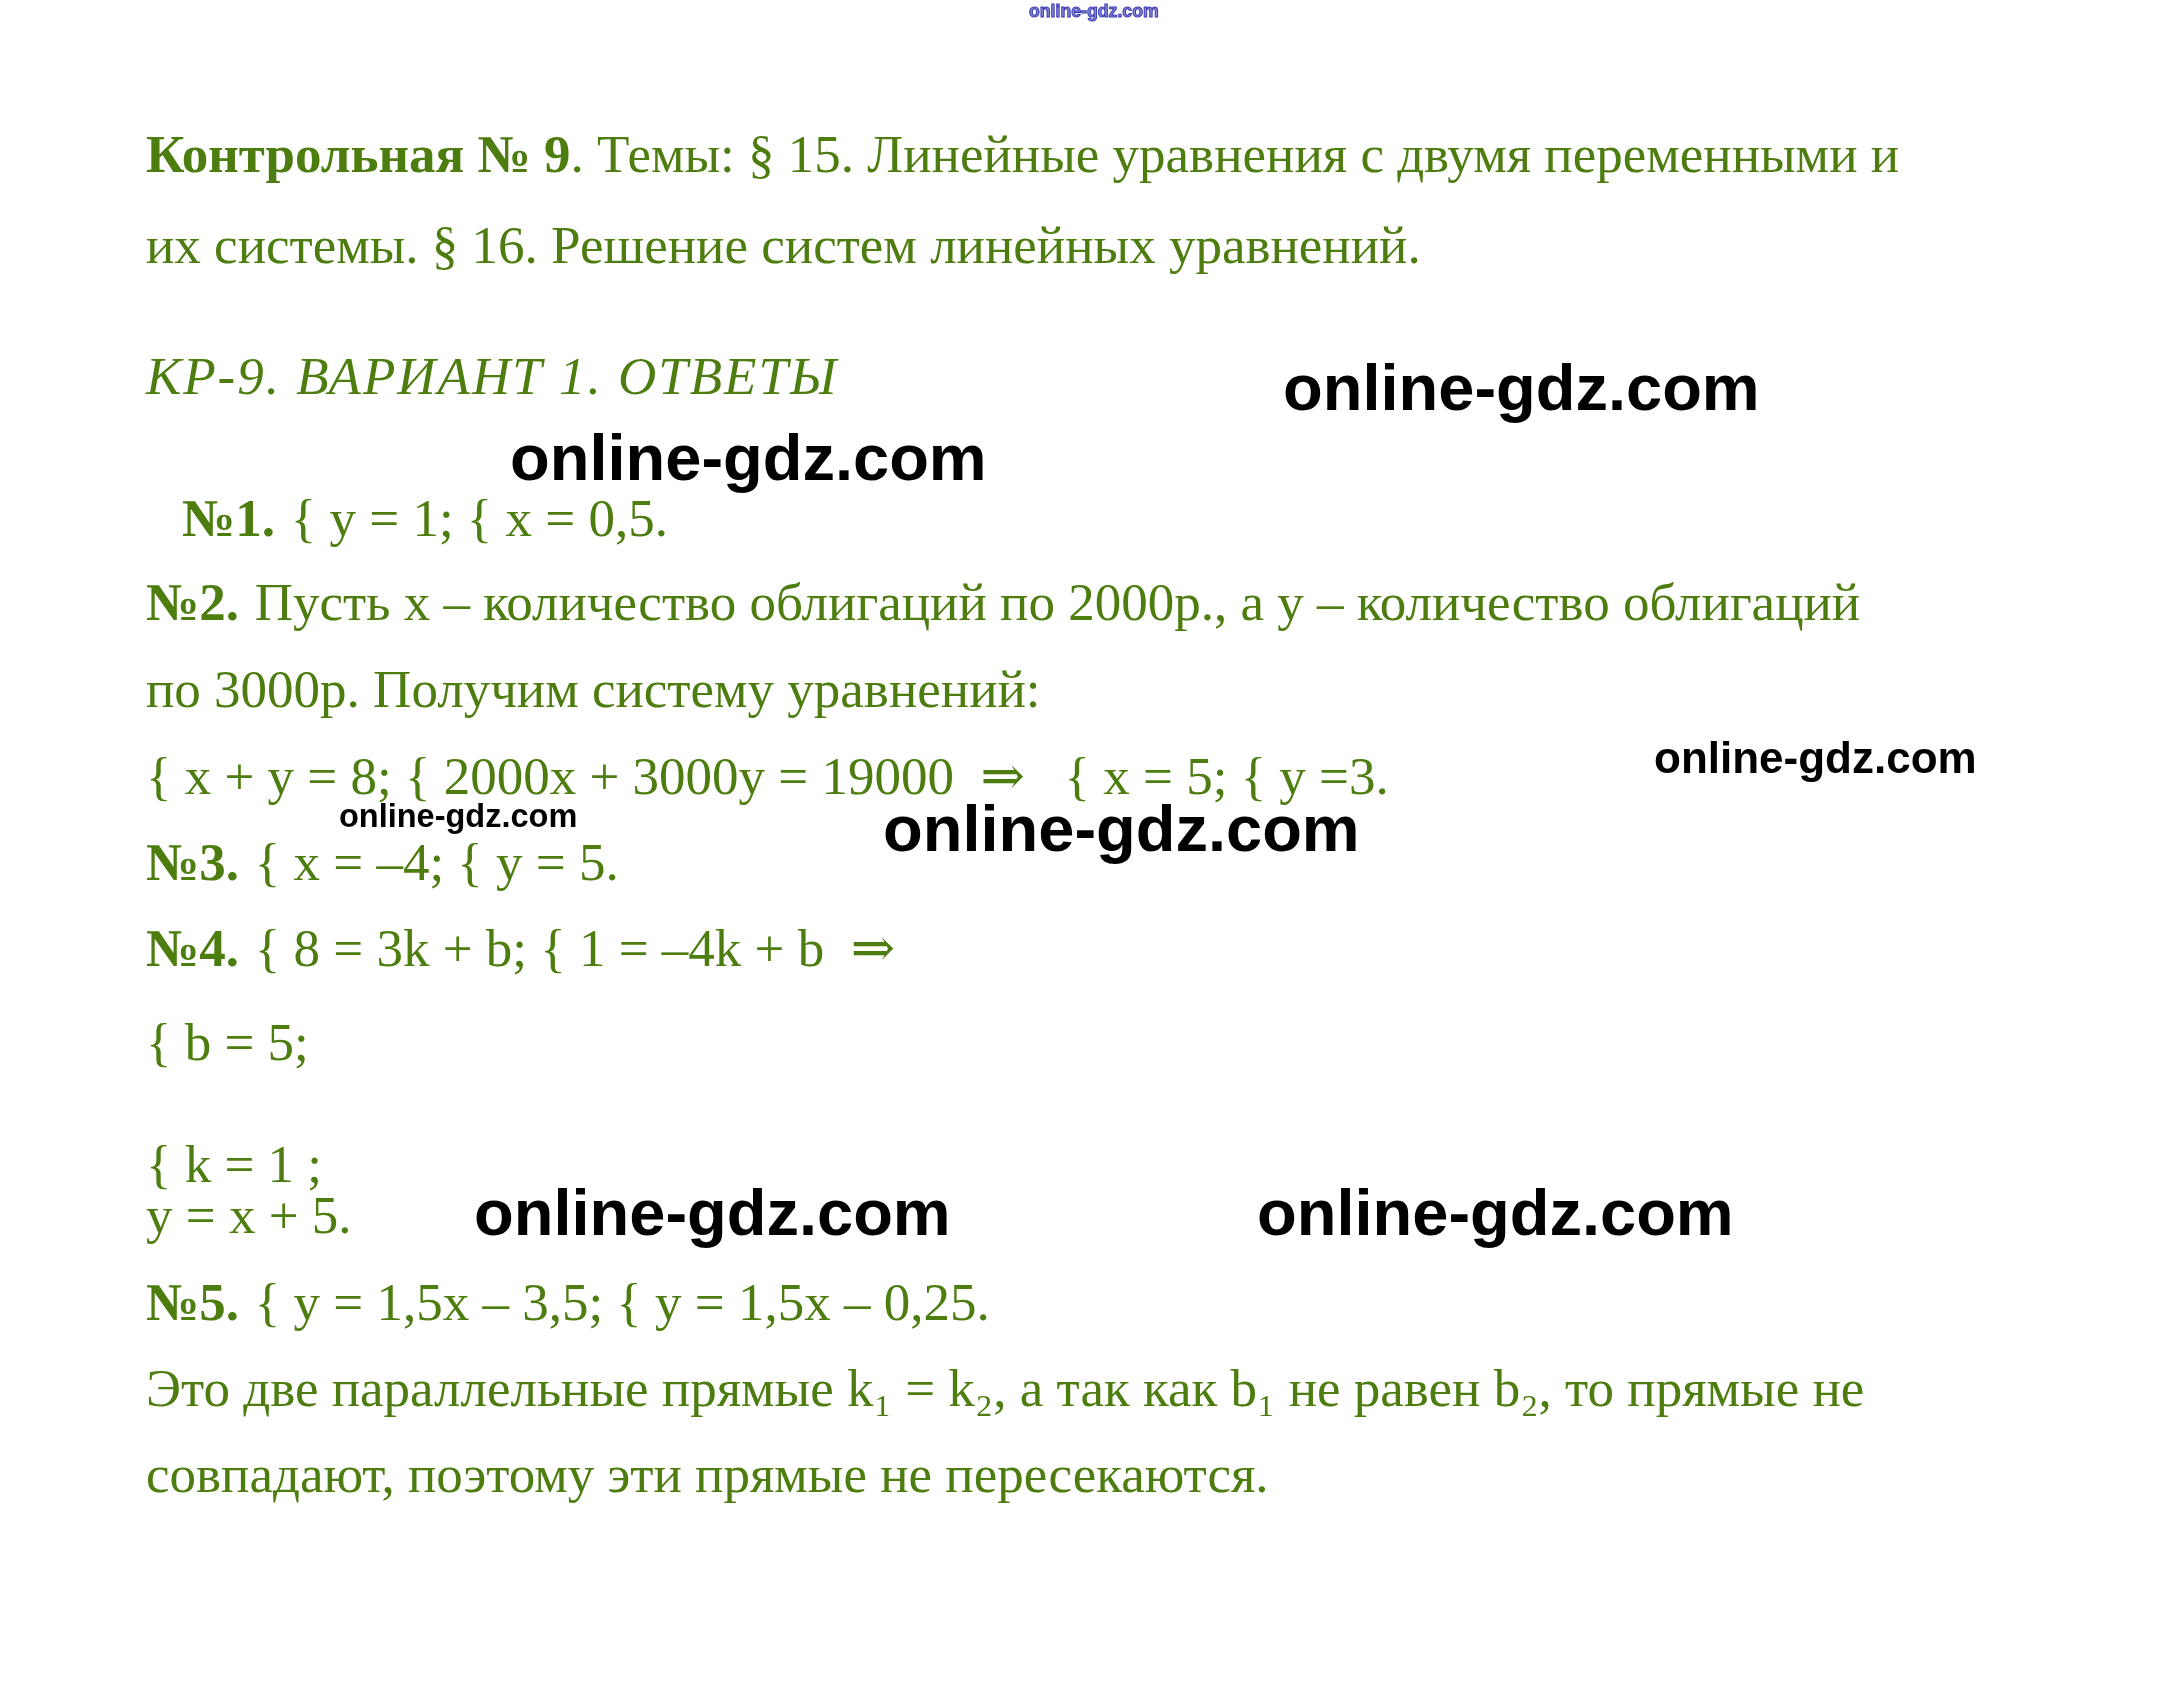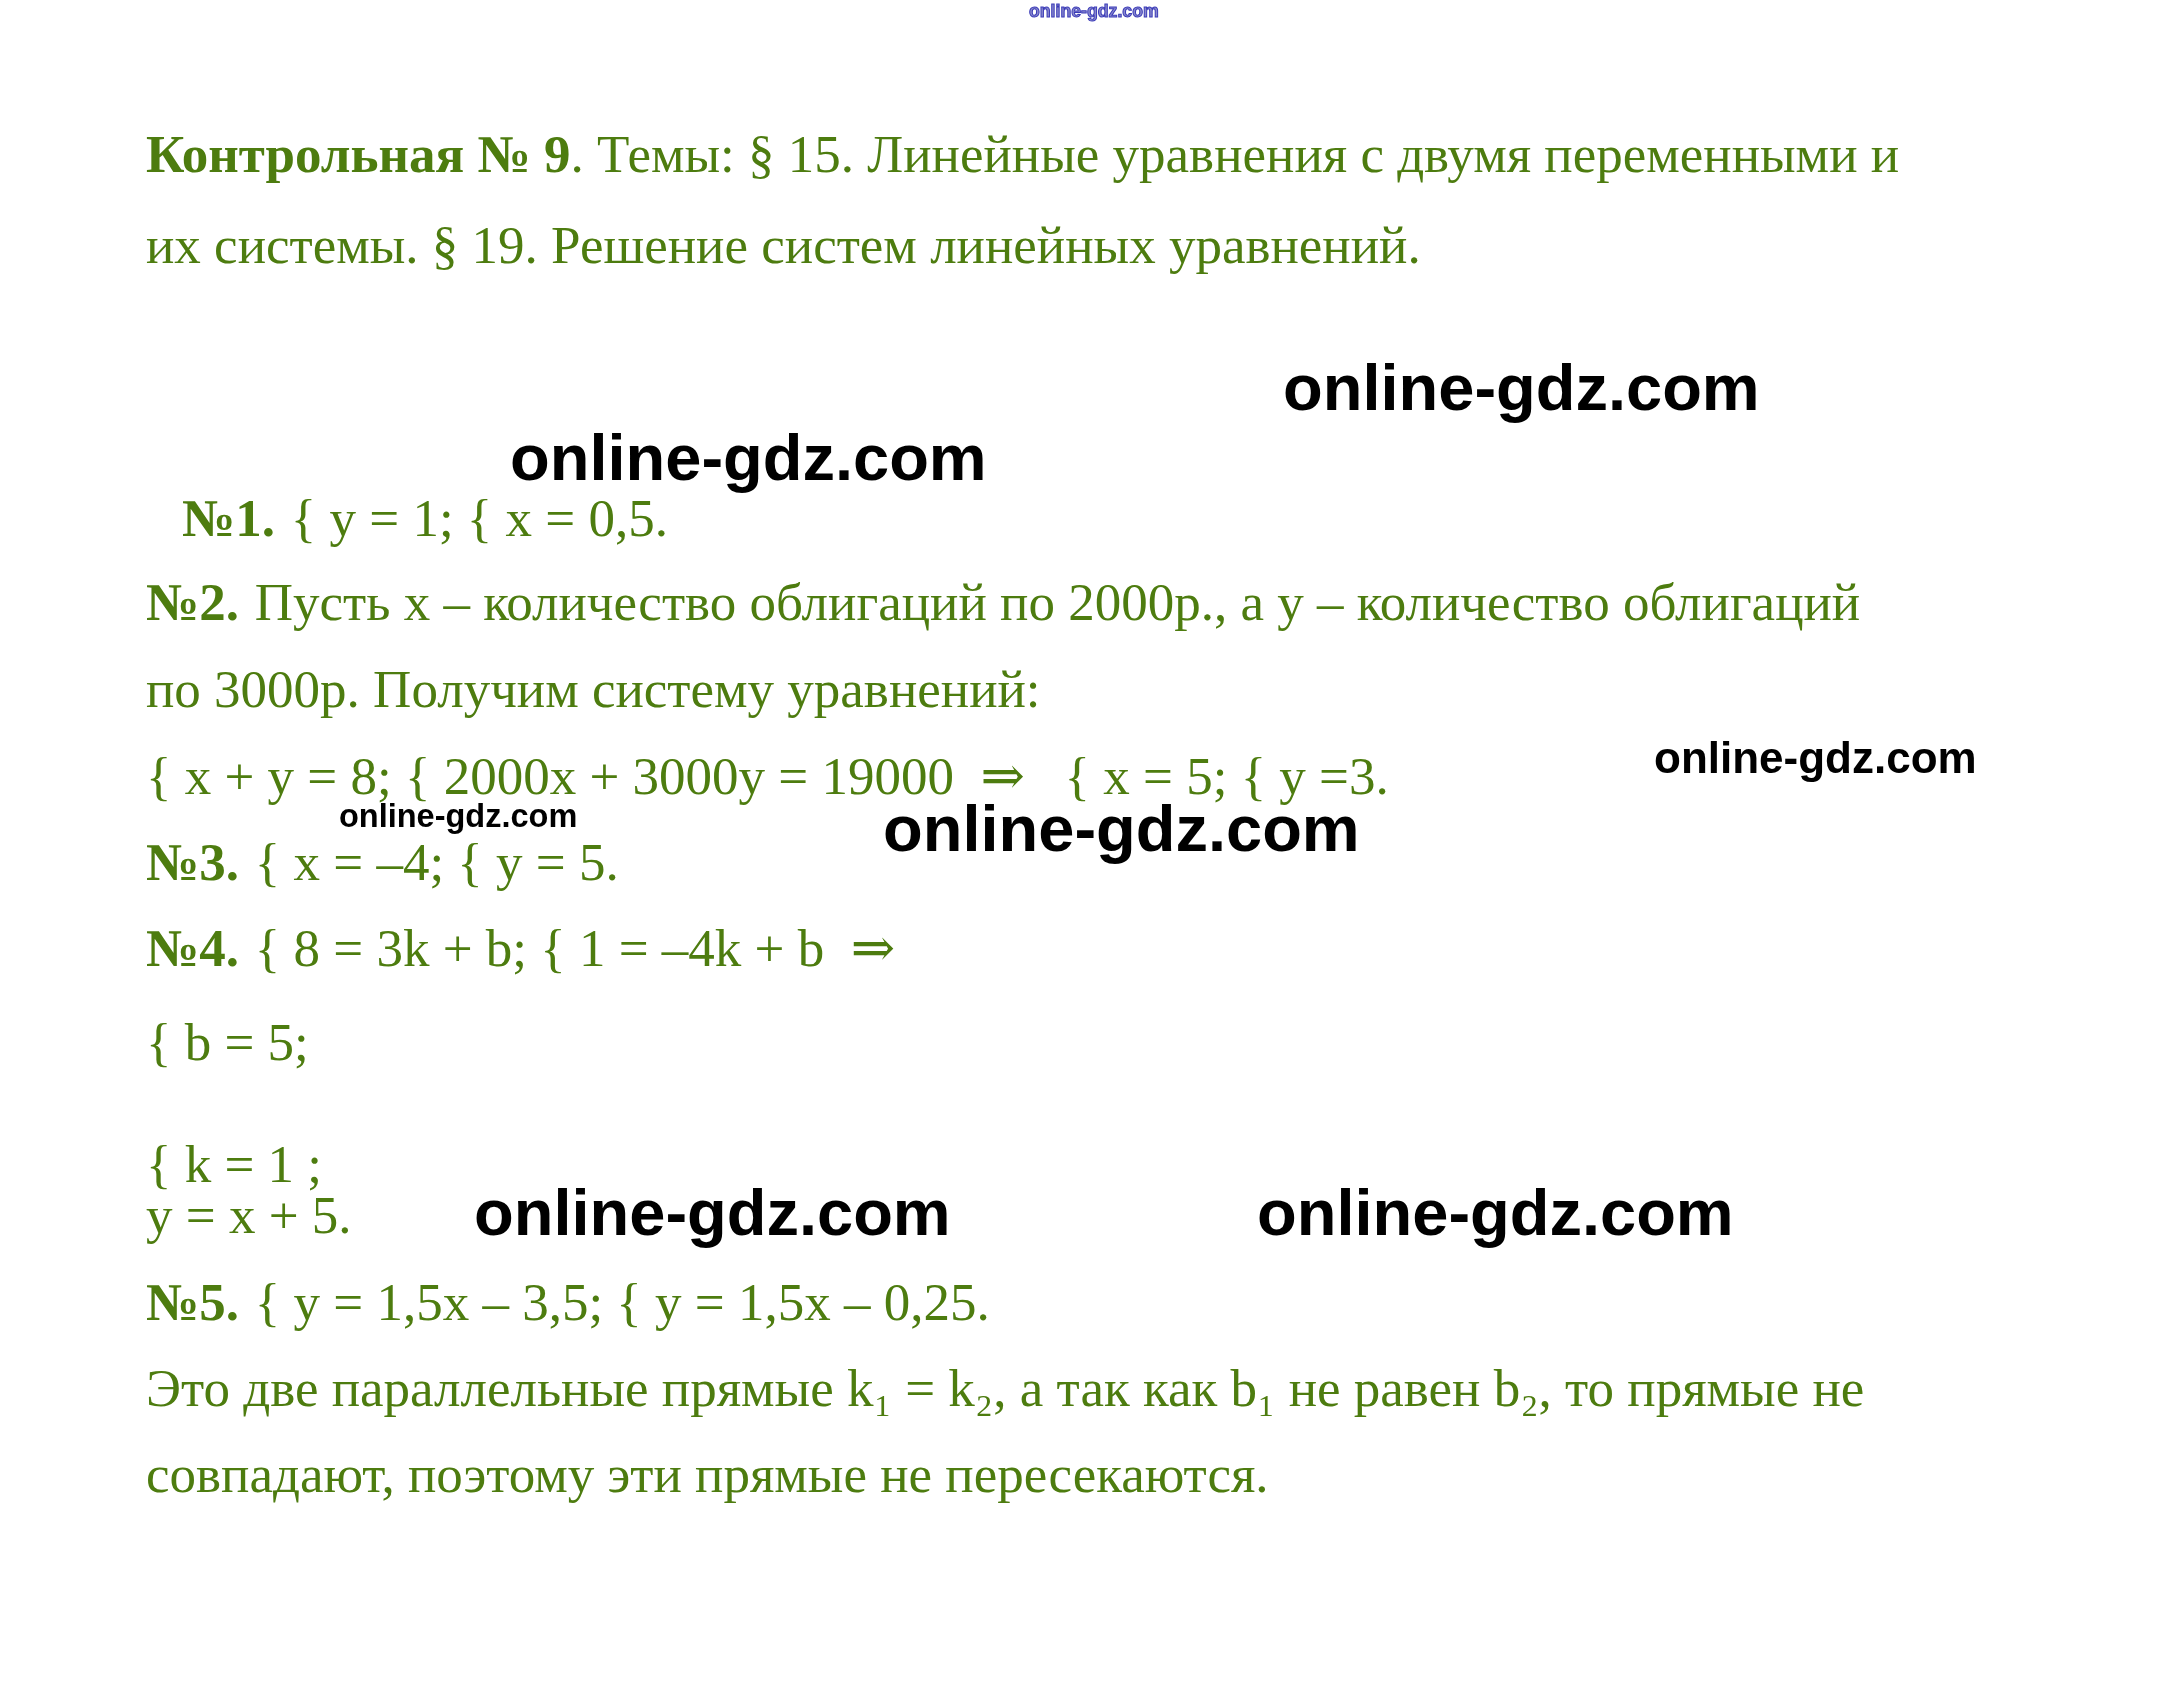--- a/index.html
+++ b/index.html
@@ -53,22 +53,23 @@
   <div class="wm wm-top" style="left:1029px; top:3px;">online-gdz.com</div>
   <div class="wm wm-big" style="left:1283px; top:355px;">online-gdz.com</div>
   <div class="wm wm-big" style="left:510px;  top:425px;">online-gdz.com</div>
   <div class="wm wm-med" style="left:1654px; top:736px;">online-gdz.com</div>
   <div class="wm wm-small" style="left:339px;  top:800px;">online-gdz.com</div>
   <div class="wm wm-big" style="left:883px;  top:796px;">online-gdz.com</div>
   <div class="wm wm-big" style="left:474px;  top:1180px;">online-gdz.com</div>
   <div class="wm wm-big" style="left:1257px; top:1180px;">online-gdz.com</div>
 
   <div class="line" style="top:123px;"><span class="bold">Контрольная № 9</span><span>. Темы: § 15. Линейные уравнения с двумя переменными и</span></div>
-  <div class="line" style="top:214px;"><span>их системы. § 19. Решение систем линейных уравнений.</span></div>
+  <div class="line" style="top:214px;"><span>их системы. § 16. Решение систем линейных уравнений.</span></div>
 
+  <div class="line italic" style="top:345px;"><span>КР-9. ВАРИАНТ 1. ОТВЕТЫ</span></div>
 
   <div class="line" style="top:487px;margin-left:36px;"><span class="label">№1.</span><span>{ y = 1; { x = 0,5.</span></div>
 
   <div class="line" style="top:571px;"><span class="label">№2.</span><span>Пусть x – количество облигаций по 2000р., а y – количество облигаций</span></div>
   <div class="line" style="top:658px;"><span>по 3000р. Получим систему уравнений:</span></div>
   <div class="line" style="top:745px;"><span>{ x + y = 8; { 2000x + 3000y = 19000  ⇒   { x = 5; { y =3.</span></div>
 
   <div class="line" style="top:831px;"><span class="label">№3.</span><span>{ x = –4; { y = 5.</span></div>
 
   <div class="line" style="top:917px;"><span class="label">№4.</span><span>{ 8 = 3k + b; { 1 = –4k + b  ⇒</span></div>

